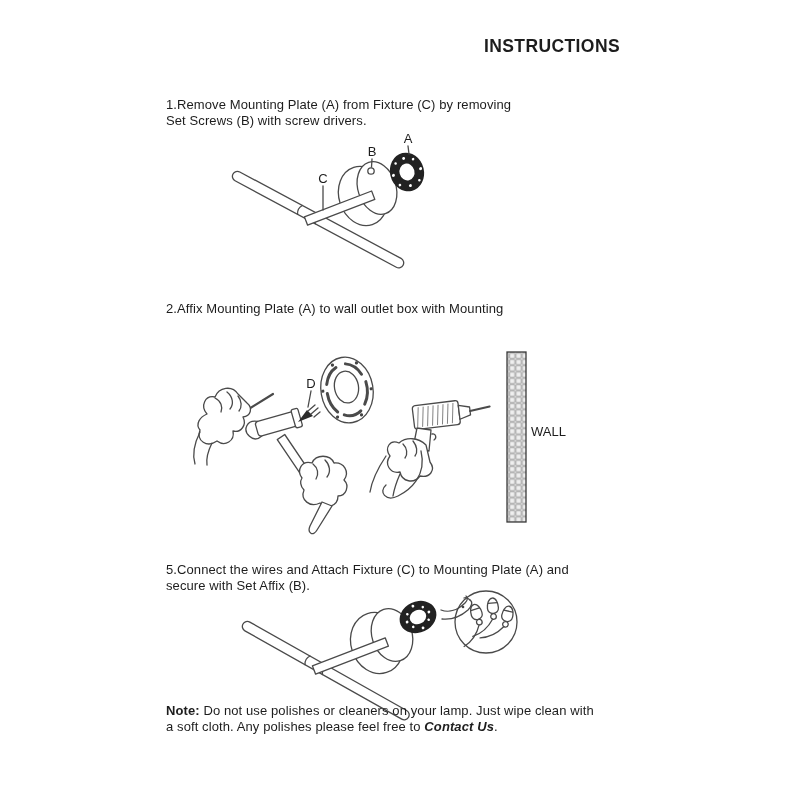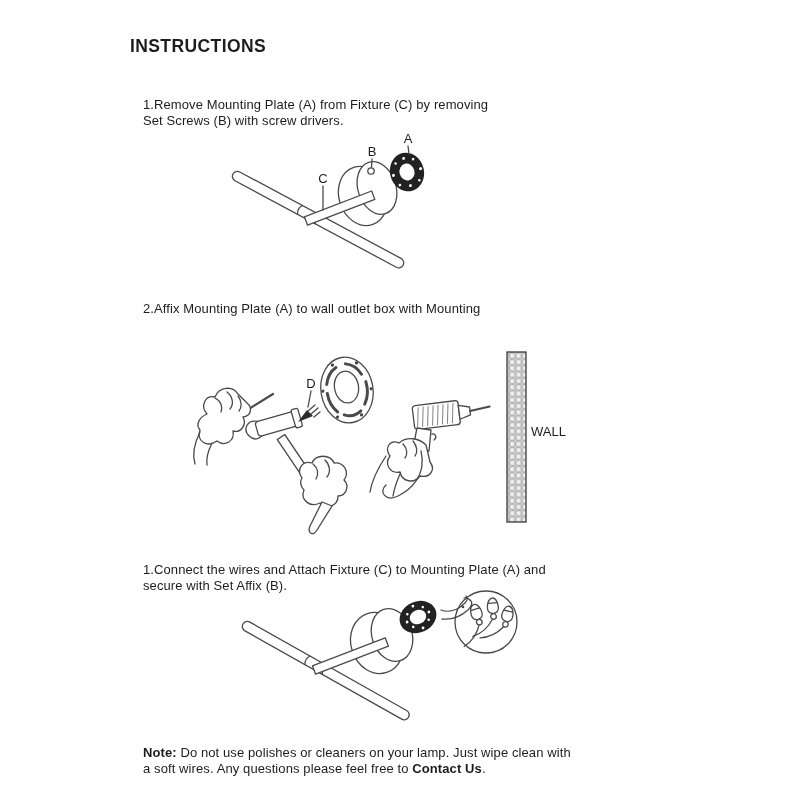--- a/index.html
+++ b/index.html
@@ -1,29 +1,29 @@
 <!DOCTYPE html>
 <html><head>
 <meta charset="utf-8">
 <style>
   html,body{margin:0;padding:0;background:#fff;}
   .sheet{
     position:relative;width:800px;height:800px;background:#ffffff;
     font-family:"Liberation Sans",sans-serif;color:#1d1d1d;overflow:hidden;
   }
   .title{
-    position:absolute;left:130px;top:36px;width:490px;text-align:left;
+    position:absolute;left:130px;top:36px;width:490px;text-align:right;
     font-size:17.5px;font-weight:bold;letter-spacing:.4px;
   }
   .step-text,.note{
     position:absolute;left:143px;font-size:13px;line-height:15.5px;letter-spacing:.1px;
   }
-  .step-text div,.note div{white-space:nowrap;}
+  .step-text div,.note div{white-space:nowrap;margin-left:23px;}
   .b{font-weight:bold;}
-  .contact{font-weight:bold;cursor:pointer;}
+  .contact{font-weight:bold;cursor:pointer;font-style:italic;}
   .diag{position:absolute;}
   .ln{fill:none;stroke:#4a4a4a;stroke-width:1.3;stroke-linecap:round;stroke-linejoin:round;}
   .lnf{fill:#ffffff;stroke:#4a4a4a;stroke-width:1.3;stroke-linecap:round;stroke-linejoin:round;}
   .lnh{fill:none;stroke:#6a6a6a;stroke-width:.8;}
   .slot{fill:none;stroke:#4a4a4a;stroke-width:3;stroke-linecap:round;}
   .dlbl{font-family:"Liberation Sans",sans-serif;font-size:13px;fill:#1d1d1d;}
 </style>
 </head>
 <body>
 
@@ -161,21 +161,21 @@
       <path class="ln" d="M236,116 C228,128 222,140 220,152"></path>
       <path class="ln" d="M250,134 C246,143 244,150 243,156"></path>
       <path class="ln" d="M271,111 C277,136 260,150 248,156 C236,162 228,152 236,145"></path>
     </g>
 
     <rect x="357" y="12" width="19" height="170" fill="url(#wallpat)" stroke="#3a3a3a" stroke-width="1.3"></rect>
     <text class="dlbl" x="381" y="96">WALL</text>
   </svg>
 
   <div class="step-text" style="top:562px;">
-    <div>1.Connect the wires and Attach Fixture (C) to Mounting Plate (A) and</div>
+    <div>5.Connect the wires and Attach Fixture (C) to Mounting Plate (A) and</div>
     <div>secure with Set Affix (B).</div>
   </div>
 
   <svg class="diag" style="left:230px;top:588px;" width="300" height="140" viewBox="0 0 300 140">
 
     <g transform="translate(13,36) rotate(29.4)">
       <rect class="lnf" x="0" y="-5" width="190" height="10" rx="5"></rect>
       <path class="ln" d="M74,-5 C72,-2 72,2 74,5"></path>
       <path class="ln" d="M94,-5 C92,-2 92,2 94,5"></path>
     </g>
@@ -224,22 +224,22 @@
       <path class="ln" d="M-1,10 C-6,18 -14,24 -22,26"></path>
     </g>
     <g>
       <path class="ln" d="M212,31 C221,32 230,29 238,22 C242,18 243,14 240,12"></path>
       <path class="ln" d="M211,22 C219,25 228,22 235,15 C238,12 238,9 236,8"></path>
       <path class="ln" d="M240,12 C238,10 236,9 234,10"></path>
       <circle cx="233" cy="19" r="1.3" fill="#444"></circle>
     </g>
   </svg>
 
-  <div class="note" style="top:745px;">
+  <div class="note" style="top:703px;">
     <div>
       <span class="b">Note:</span><span> Do not use polishes or cleaners on your lamp. Just wipe clean with</span>
     </div>
     <div>
-      <span>a soft wires. Any questions please feel free to </span><span class="contact">Contact Us</span><span>.</span>
+      <span>a soft cloth. Any polishes please feel free to </span><span class="contact">Contact Us</span><span>.</span>
     </div>
   </div>
 
 </div>
 
 </body></html>

